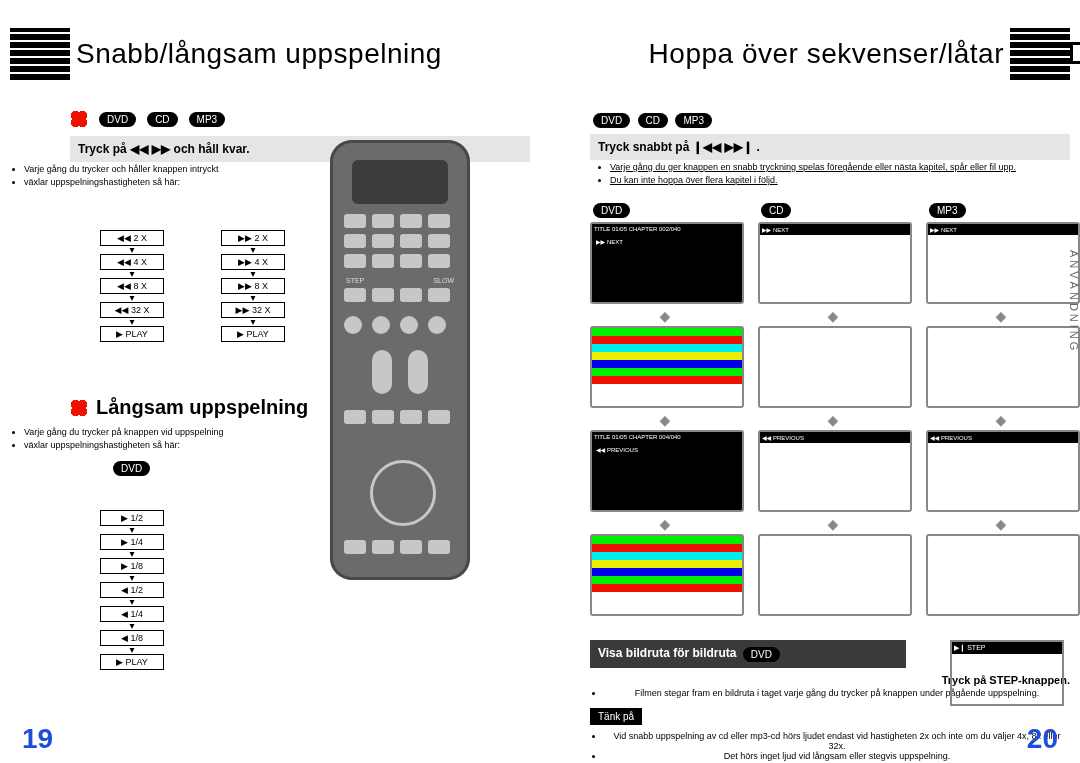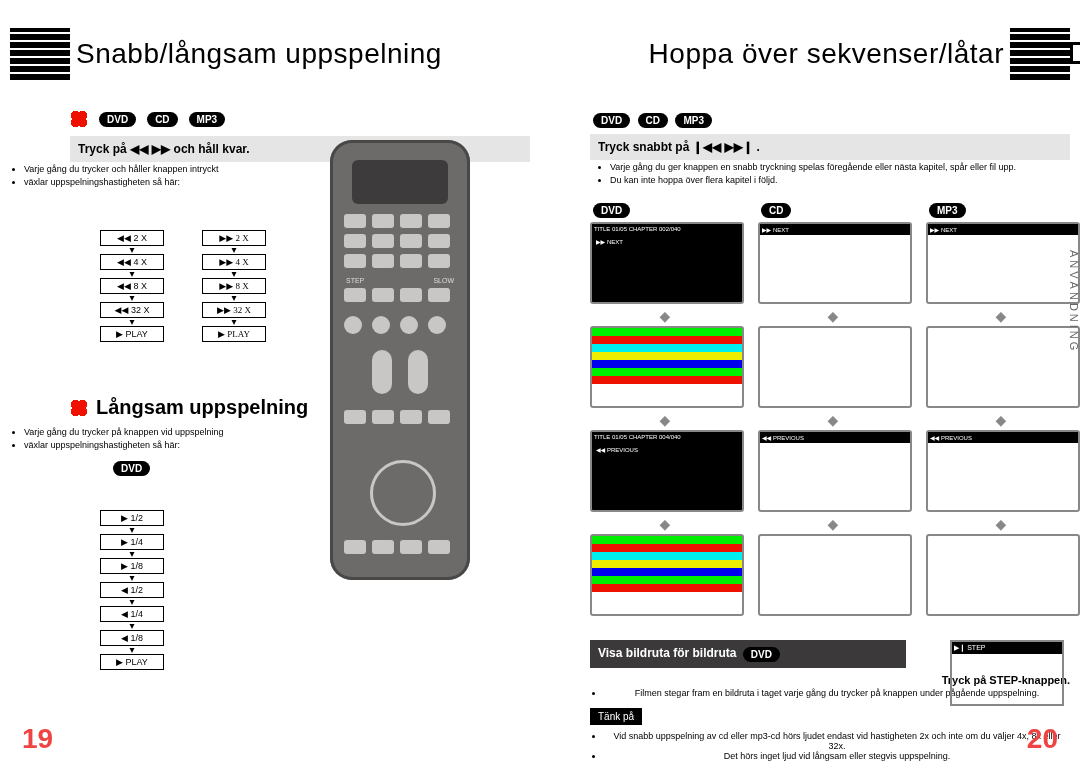--- a/index.html
+++ b/index.html
@@ -14,37 +14,37 @@
     border:3px solid #000; background:#fff; box-sizing:border-box;
   }
   h1.title { font-size:28px; font-weight:normal; margin:0 0 0 6px; color:#000; letter-spacing:0.5px;}
   .subhead { display:flex; align-items:center; gap:8px; margin:6px 0 8px 60px; font-size:20px; font-weight:bold;}
   .red-marker { width:18px; height:18px; display:inline-block; background:
     radial-gradient(circle at 30% 30%, #e10 25%, transparent 26%),
     radial-gradient(circle at 70% 30%, #e10 25%, transparent 26%),
     radial-gradient(circle at 30% 70%, #e10 25%, transparent 26%),
     radial-gradient(circle at 70% 70%, #e10 25%, transparent 26%);
   }
-  .pill { display:inline-block; background:#000; color:#fff; font-size:10px; border-radius:8px; padding:2px 8px; font-weight:bold; margin-left:3px;}
+  .pill { display:inline-block; background:#000; color:#fff; font-size:10px; border-radius:8px; padding:2px 8px; font-weight:normal; margin-left:3px;}
   .grey-band { background:#e5e5e5; font-size:12px; font-weight:bold; padding:6px 8px; margin:6px 0 2px 60px; }
   .note { font-size:9px; margin:0 0 0 66px; line-height:1.3; }
   .note li { margin:1px 0; }
   .speed-col { position:absolute; font-size:9px; }
   .speed-col .cell { border:1px solid #000; width:56px; padding:2px 3px; margin-bottom:0; text-align:center; background:#fff;}
   .arrow-down { text-align:center; font-size:10px; line-height:8px; }
   .remote { position:absolute; left:330px; top:140px; width:140px; height:440px;
     background:#6d6a6a; border-radius:22px; box-shadow:inset 0 0 0 3px #4a4747;
   }
   .remote .screen { position:absolute; left:22px; top:20px; width:96px; height:44px; background:#3d3b3b; border-radius:6px;}
   .remote .btnrow { position:absolute; left:14px; width:112px; display:flex; gap:6px; flex-wrap:wrap;}
   .remote .b { width:22px; height:14px; background:#c9c6c6; border-radius:3px;}
   .remote .bcircle { width:18px; height:18px; background:#c9c6c6; border-radius:50%;}
   .remote .dpad { position:absolute; left:40px; top:320px; width:60px; height:60px; border:3px solid #c9c6c6; border-radius:50%;}
   .remote .lbl { position:absolute; font-size:7px; color:#ddd; }
-  .page-num { position:absolute; bottom:8px; font-size:28px; color:#ef4444; font-weight:bold;}
+  .page-num { position:absolute; bottom:8px; font-size:28px; color:#1d4ed8; font-weight:bold;}
   .page-num.left { left:22px; }
   .page-num.right { right:22px; }
   .side-tab { position:absolute; right:-2px; top:240px; writing-mode:vertical-rl;
     font-size:11px; letter-spacing:3px; padding:10px 2px; color:#666;}
   
   .screens { display:flex; gap:18px; margin-left:40px; }
   .screenset { width:150px; }
   .screenset .scr { width:150px; height:78px; border:2px solid #888; border-radius:3px; background:#fff; margin-bottom:4px; position:relative; font-size:6px; }
   .scr.black { background:#000; color:#fff; }
   .scr .bar { background:#000; color:#fff; font-size:6px; padding:2px;}
@@ -84,21 +84,21 @@
       <div class="cell">◀◀  2 X</div>
         <div class="arrow-down">▾</div>
       <div class="cell">◀◀  4 X</div>
         <div class="arrow-down">▾</div>
       <div class="cell">◀◀  8 X</div>
         <div class="arrow-down">▾</div>
       <div class="cell">◀◀  32 X</div>
         <div class="arrow-down">▾</div>
       <div class="cell">▶  PLAY</div>
     </div>
-    <div class="speed-col" style="left:202px; top:230px;font-family:Liberation Serif, serif;">
+    <div class="speed-col" style="left:221px; top:230px;">
       <div class="cell">▶▶  2 X</div>
         <div class="arrow-down">▾</div>
       <div class="cell">▶▶  4 X</div>
         <div class="arrow-down">▾</div>
       <div class="cell">▶▶  8 X</div>
         <div class="arrow-down">▾</div>
       <div class="cell">▶▶  32 X</div>
         <div class="arrow-down">▾</div>
       <div class="cell">▶  PLAY</div>
     </div>
@@ -188,21 +188,21 @@
       <h1 class="title" style="margin-right:6px;">Hoppa över sekvenser/låtar</h1>
       <div class="corner-pattern right"></div>
     </div>
 
     <div style="margin-left:40px;">
       <span class="pill">DVD</span>
       <span class="pill">CD</span>
       <span class="pill">MP3</span>
     </div>
     <div class="grey-band" style="margin-left:40px;">Tryck snabbt på  ❙◀◀ ▶▶❙ .</div>
-    <ul class="note small" style="margin-left:46px;">
+    <ul class="note small" style="margin-left:46px;text-decoration:underline;">
       <li>Varje gång du ger knappen en snabb tryckning spelas föregående eller nästa kapitel, spår eller fil upp.</li>
       <li>Du kan inte hoppa över flera kapitel i följd.</li>
     </ul>
 
     <div class="screens" style="margin-top:14px;">
       <div class="screenset">
         <div style="text-align:left; margin-bottom:4px;"><span class="pill">DVD</span></div>
         <div class="scr black">
             <div class="bar">TITLE 01/05 CHAPTER 002/040</div>
             <div style="padding:4px;">▶▶ NEXT</div>

